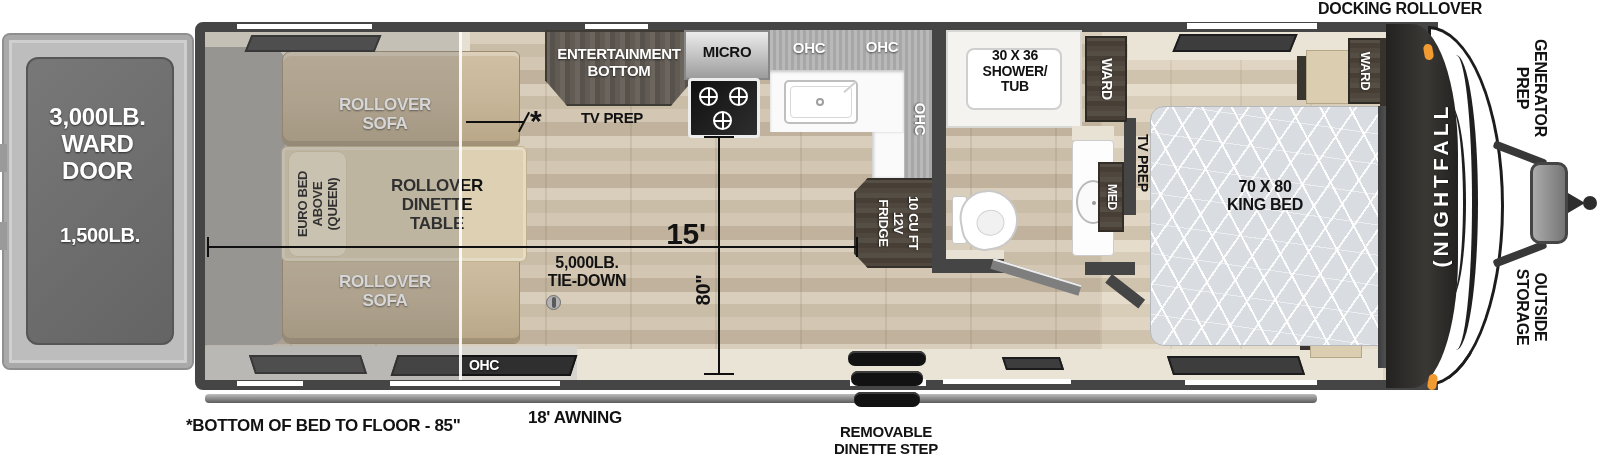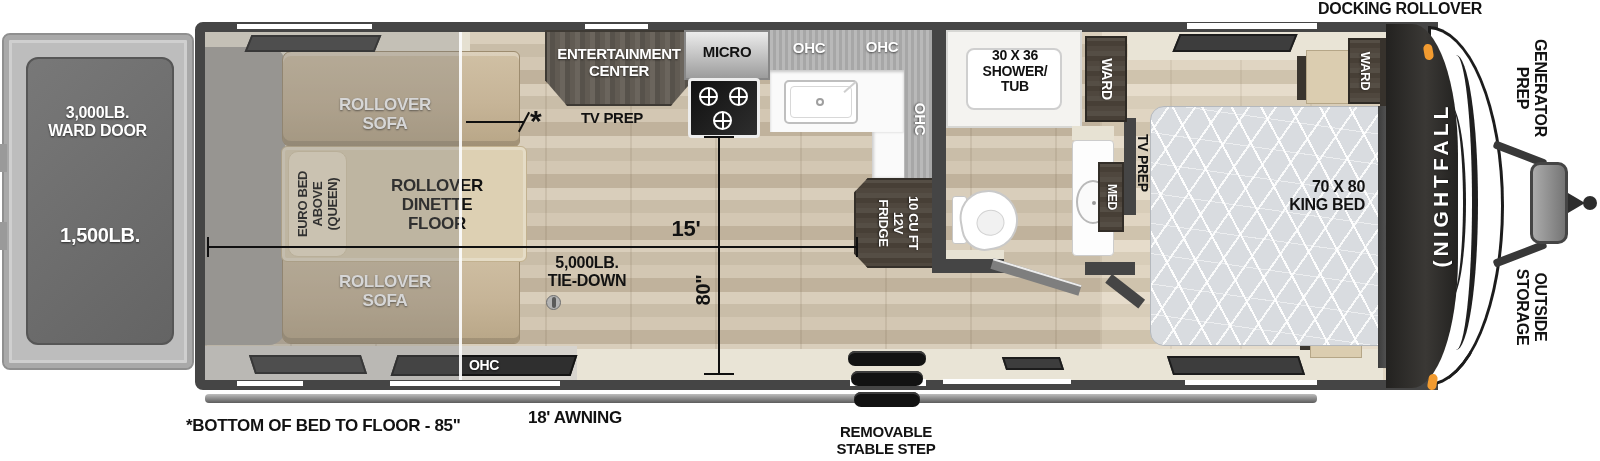--- a/index.html
+++ b/index.html
@@ -46,21 +46,21 @@
 <body>
 
 <div id="scene">
 
   <div class="abs" style="left:2px;top:33px;width:192px;height:337px;background:#bdbdbd;border:2px solid #8f8f8f;border-radius:8px;
               box-shadow:inset 0 0 0 5px #a9a9a9, inset 0 0 0 8px #cfcfcf;"></div>
   <div class="abs" style="left:0;top:144px;width:7px;height:28px;background:#9a9a9a;"></div>
   <div class="abs" style="left:0;top:222px;width:7px;height:28px;background:#9a9a9a;"></div>
   <div class="abs" style="left:26px;top:57px;width:148px;height:288px;background:linear-gradient(135deg,#787878,#646464);
               border:2px solid #565656;border-radius:12px;"></div>
-  <div class="abs lbl wlbl" style="left:26px;top:104px;width:136px;font-size:16px;padding-left:7px;">
+  <div class="abs lbl wlbl" style="left:26px;top:104px;width:136px;font-size:24px;padding-left:7px;">
     <span>3,000LB.</span>
       <span>WARD DOOR</span>
   </div>
   <div class="abs lbl wlbl" style="left:26px;top:224px;width:148px;font-size:20px;">
     <span>1,500LB.</span>
   </div>
 
   <div class="abs" style="left:205px;top:394px;width:1112px;height:9px;border-radius:4px;
               background:linear-gradient(180deg,#bdbdbd,#5c5c5c);"></div>
 
@@ -89,40 +89,40 @@
   <div class="abs dinette" style="left:281px;top:146px;width:246px;height:116px;"></div>
   <div class="abs" style="left:288px;top:151px;width:59px;height:106px;background:#eee3ca;border:1px solid #d6c8a8;border-radius:10px;"></div>
   <div class="abs lbl vccw" style="left:318px;top:204px;font-size:13px;line-height:1.15;">
     <span>EURO BED</span>
       <span>ABOVE</span>
       <span>(QUEEN)</span>
   </div>
   <div class="abs lbl" style="left:352px;top:176px;width:170px;font-size:17px;">
     <span>ROLLOVER</span>
       <span>DINETTE</span>
-      <span>FLOOR</span>
+      <span>TABLE</span>
   </div>
 
   <div class="abs" style="left:394px;top:355px;width:180px;height:21px;background:#2f2f2f;border:2px solid #141414;transform:skewX(-18deg);"></div>
   <div class="abs lbl wlbl cen" style="left:484px;top:366px;font-size:14px;">OHC</div>
 
   <div class="abs lbl" style="left:518px;top:254px;width:138px;font-size:16px;">
     <span>5,000LB.</span>
       <span>TIE-DOWN</span>
   </div>
   <div class="abs" style="left:546px;top:295px;width:15px;height:15px;border-radius:50%;background:#b3b3b3;border:1px solid #6e6e6e;">
     <div class="abs" style="left:5px;top:1px;width:4px;height:11px;background:#5a5a5a;border-radius:2px;"></div>
   </div>
 
   <div class="abs darkwood" style="left:545px;top:30px;width:148px;height:76px;
               clip-path:polygon(0 0,100% 0,100% 66%,85% 100%,15% 100%,0 66%);
               box-shadow:inset 0 0 0 2px #3e3a34;"></div>
   <div class="abs lbl wlbl" style="left:549px;top:46px;width:140px;font-size:15px;">
     <span>ENTERTAINMENT</span>
-      <span>CENTER</span>
+      <span>BOTTOM</span>
   </div>
   <div class="abs lbl cen" style="left:612px;top:118px;font-size:15px;white-space:nowrap;">TV PREP</div>
 
   <div class="abs" style="left:684px;top:30px;width:86px;height:50px;background:linear-gradient(180deg,#ececec,#9c9c9c);
               border:2px solid #878787;"></div>
   <div class="abs lbl cen" style="left:727px;top:52px;font-size:15px;">MICRO</div>
 
   <div class="abs" style="left:688px;top:78px;width:72px;height:60px;background:linear-gradient(135deg,#101010,#2e2e2e);
               border:3px solid #ededed;border-radius:4px;">
     <div class="burner" style="left:8px;top:6px;"></div>
@@ -195,21 +195,21 @@
   <div class="abs" style="left:1297px;top:56px;width:12px;height:44px;background:#3a352e;"></div>
   <div class="abs" style="left:1306px;top:50px;width:45px;height:54px;background:#dbcdb0;border:1px solid #b5a687;"></div>
   <div class="abs" style="left:1300px;top:302px;width:12px;height:48px;background:#3a352e;"></div>
   <div class="abs" style="left:1310px;top:300px;width:52px;height:58px;background:#dbcdb0;border:1px solid #b5a687;"></div>
 
   <div class="abs darkwoodv" style="left:1348px;top:38px;width:34px;height:66px;box-shadow:inset 0 0 0 2px #2e2a24;"></div>
   <div class="abs lbl wlbl vcw" style="left:1365px;top:71px;font-size:13px;">WARD</div>
   <div class="abs" style="left:1380px;top:38px;width:24px;height:68px;background:#37322c;"></div>
 
   <div class="abs bed" style="left:1150px;top:106px;width:230px;height:240px;"></div>
-  <div class="abs lbl" style="left:1165px;top:178px;width:200px;font-size:16px;text-align:right;">
+  <div class="abs lbl" style="left:1165px;top:178px;width:200px;font-size:16px;">
     <span>70 X 80</span>
       <span>KING BED</span>
   </div>
   <div class="abs" style="left:1378px;top:106px;width:28px;height:262px;background:linear-gradient(90deg,#3c3c3c,#848484);"></div>
   <div class="abs lbl wlbl vcw" style="left:1392px;top:237px;font-size:14px;">OHC</div>
 
   <div class="abs wwin" style="left:248px;top:35px;width:130px;height:17px;transform:skewX(-22deg);"></div>
   <div class="abs wwin" style="left:1176px;top:34px;width:118px;height:18px;transform:skewX(-22deg);"></div>
   <div class="abs wwin" style="left:252px;top:355px;width:112px;height:19px;transform:skewX(18deg);"></div>
   <div class="abs wwin" style="left:1004px;top:357px;width:58px;height:13px;transform:skewX(18deg);"></div>
@@ -246,21 +246,21 @@
   <div class="abs" style="left:1492px;top:250px;width:56px;height:8px;background:#383838;border-radius:3px;transform:rotate(-21deg);"></div>
   <div class="abs" style="left:1530px;top:162px;width:38px;height:82px;background:linear-gradient(90deg,#ababab,#757575);
               border:3px solid #454545;border-radius:10px;"></div>
   <div class="abs" style="left:1568px;top:193px;width:17px;height:20px;background:#2d2d2d;
               clip-path:polygon(0 0,100% 50%,0 100%);"></div>
   <div class="abs" style="left:1583px;top:196px;width:14px;height:14px;background:#2d2d2d;border-radius:50%;"></div>
 
   <div class="abs dimline" style="left:208px;top:246px;width:649px;height:2px;"></div>
   <div class="abs dimline" style="left:207px;top:237px;width:2px;height:20px;"></div>
   <div class="abs dimline" style="left:856px;top:237px;width:2px;height:20px;"></div>
-  <div class="abs lbl" style="left:650px;top:217px;width:72px;font-size:22px;">15'</div>
+  <div class="abs lbl" style="left:650px;top:217px;width:72px;font-size:30px;">15'</div>
 
   <div class="abs dimline" style="left:718px;top:137px;width:2px;height:238px;"></div>
   <div class="abs dimline" style="left:704px;top:136px;width:30px;height:2px;"></div>
   <div class="abs dimline" style="left:704px;top:373px;width:30px;height:2px;"></div>
   <div class="abs lbl vccw" style="left:703px;top:290px;font-size:20px;">80"</div>
 
   <div class="abs dimline" style="left:466px;top:121px;width:58px;height:2px;"></div>
   <div class="abs dimline" style="left:523px;top:111px;width:2px;height:22px;transform:rotate(28deg);"></div>
   <div class="abs lbl" style="left:530px;top:104px;font-size:30px;">*</div>
 
@@ -276,16 +276,16 @@
       <span>PREP</span>
   </div>
   <div class="abs lbl vcw" style="left:1531px;top:307px;font-size:16px;line-height:1.15;">
     <span>OUTSIDE</span>
       <span>STORAGE</span>
   </div>
   <div class="abs lbl" style="left:186px;top:416px;font-size:17px;white-space:nowrap;">*BOTTOM OF BED TO FLOOR - 85"</div>
   <div class="abs lbl" style="left:528px;top:408px;font-size:17px;white-space:nowrap;">18' AWNING</div>
   <div class="abs lbl" style="left:802px;top:424px;width:168px;font-size:15px;">
     <span>REMOVABLE</span>
-      <span>STABLE STEP</span>
+      <span>DINETTE STEP</span>
   </div>
 
 </div>
 
 </body></html>

